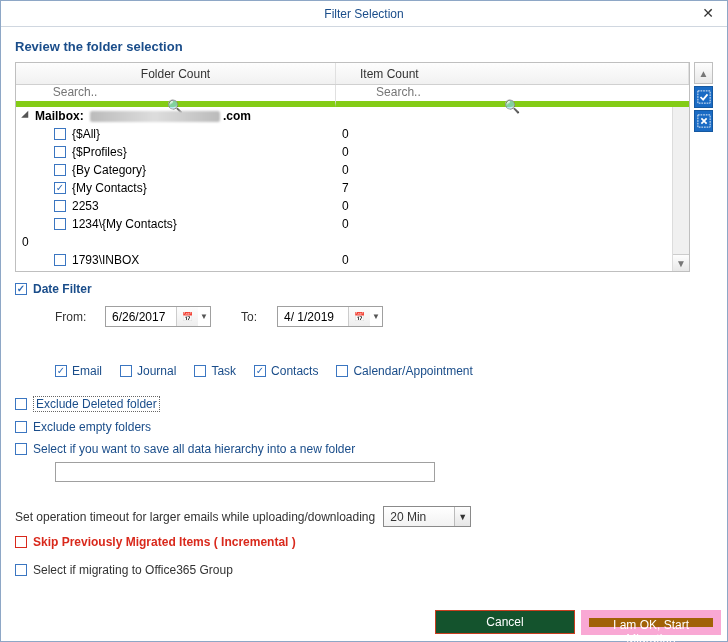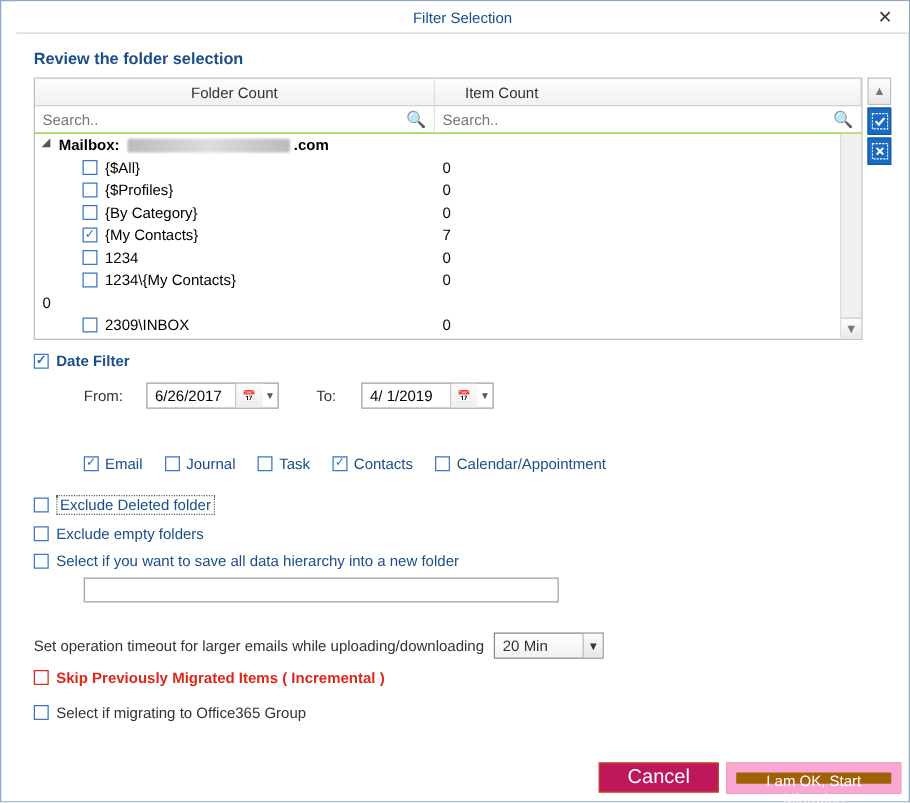--- a/index.html
+++ b/index.html
@@ -1,30 +1,30 @@
 <!DOCTYPE html>
 <html><head>
   <meta charset="utf-8">
   <style>
     * { box-sizing: border-box; margin: 0; padding: 0; }
     body { font-family: "Segoe UI", Tahoma, sans-serif; font-size: 12px; background: #fff; }
-    .window { width: 728px; height: 642px; border: 1px solid #8ea7c6; position: relative; display: flex; flex-direction: column; padding-left: 12px; }
+    .window { width: 728px; height: 642px; border: 1px solid #8ea7c6; position: relative; display: flex; flex-direction: column; }
     .titlebar { height: 26px; display: flex; align-items: center; justify-content: center; position: relative; border-bottom: 1px solid #d0d7e0; background:#fff; }
     .titlebar .title { color: #1a4d8a; font-size: 12px; }
     .titlebar .close { position: absolute; right: 4px; top: 3px; width: 30px; height: 20px; text-align: center; line-height: 18px; font-size: 14px; color:#333; }
     .content { padding: 8px 14px 0 14px; display: flex; flex-direction: column; flex: 1; }
     .heading { color: #1a4d8a; font-weight: 600; font-size: 13px; margin: 4px 0 8px 0; }
     .grid-wrap { display: flex; gap: 4px; }
     .grid { border: 1px solid #bfbfbf; flex: 1; height: 210px; overflow: hidden; position: relative; }
     .col-headers { display: flex; height: 22px; background: linear-gradient(#fdfdfd,#f1f1f1); border-bottom: 1px solid #d0d0d0; font-size: 12px; color:#333; }
     .col-headers .col { display: flex; align-items: center; padding-left: 30px; border-right: 1px solid #e0e0e0; }
     .col-headers .col:first-child { flex: 0 0 320px; justify-content: center; padding-left: 0; }
     .col-headers .col:nth-child(2) { flex: 1; justify-content: flex-start; padding-left: 24px; }
     .search-row { display: flex; height: 22px; }
-    .search-row .scell { display:flex; align-items:center; justify-content:space-between; padding:0 6px; border-right:1px solid #e0e0e0; border-bottom:1px solid #84cc16; }
+    .search-row .scell { display:flex; align-items:center; justify-content:space-between; padding:0 6px; border-right:1px solid #e0e0e0; border-bottom:6px solid #84cc16;flex-direction:column; }
     .search-row .scell:first-child { flex:0 0 320px; }
     .search-row .scell:nth-child(2) { flex:1; }
     .search-row input { border:none; outline:none; font-size:12px; color:#888; width: 80%; background: transparent; }
     .mag { color:#1a6bc4; font-size:13px; }
     .rows { overflow:hidden; }
     .mailbox-row { display:flex; align-items:center; height:18px; padding-left:8px; font-weight:bold; font-size:12px;}
     .tri { display:inline-block; width:0;height:0;border-left:5px solid #555;border-top:5px solid transparent;border-bottom:5px solid transparent; transform:rotate(45deg); margin-right:6px; }
     .blur { display:inline-block; width:130px; height:11px; background: linear-gradient(90deg,#bbb,#ddd,#bbb); filter: blur(1px); border-radius:2px; margin:0 3px; vertical-align: middle;}
     .trow { display:flex; height:18px; align-items:center; }
     .trow .c1 { flex: 0 0 320px; display:flex; align-items:center; padding-left: 38px; gap:6px; }
@@ -50,21 +50,21 @@
     .dotted { border:1px dotted #666; padding:0 2px;}
     .block { margin-top: 8px; display:flex; align-items:center; gap:6px; }
     .newfolder-input { margin-left: 40px; margin-top:6px; width:380px; height:20px; border:1px solid #a0a0a0; background:#fff;}
     .timeout-row { display:flex; align-items:center; gap:8px; margin-top:24px; }
     .timeout-row .txt { color:#333; font-size:12px;}
     .combo { border:1px solid #8a8a8a; height:21px; width:88px; display:flex; align-items:center; background:linear-gradient(#fff,#f2f2f2);}
     .combo span { flex:1; padding:0 6px; font-size:12px; color:#333;}
     .combo .arr { width:16px; text-align:center; font-size:9px; color:#333; border-left:1px solid #bbb; height:100%; display:flex; align-items:center; justify-content:center; background:linear-gradient(#fdfdfd,#e6e6e6);}
     .red { color:#d9291c; font-weight:600; }
     .footer { position:absolute; right:6px; bottom:6px; display:flex; gap:6px; }
-    .btn-cancel { background:#be185d; color:#fff; border:1px solid #c93e1f; height:24px; width:96px; font-size:16px;}
+    .btn-cancel { background:#14532d; color:#fff; border:1px solid #c93e1f; height:24px; width:140px; font-size:12px;}
     .btn-ok { background:#a16207; color:#fff; border:8px solid #f9a8d4; height:25px; width:140px; font-size:12px;}
     button { cursor:default; font-family: inherit;}
     .gridscroll-right { position:absolute; right:0; top:44px; bottom:0; width:17px; background:#f0f0f0; border-left:1px solid #dcdcdc; display:flex; flex-direction:column; justify-content:flex-end;}
     .gridscroll-right .dn { height:17px; display:flex; align-items:center; justify-content:center; color:#777; font-size:10px; background:linear-gradient(#fdfdfd,#e8e8e8); border-top:1px solid #ccc;}
   </style>
 </head>
 <body>
 
 <div class="window">
   <div class="titlebar">
@@ -122,38 +122,38 @@
           <div class="trow">
             <div class="c1">
                 <span class="cb checked"></span>
                 <span>{My Contacts}</span>
               </div>
             <div class="c2">7</div>
           </div>
           <div class="trow">
             <div class="c1">
                 <span class="cb"></span>
-                <span>1234</span>
+                <span>2253</span>
               </div>
             <div class="c2">0</div>
           </div>
           <div class="trow">
             <div class="c1">
                 <span class="cb"></span>
                 <span>1234\{My Contacts}</span>
               </div>
             <div class="c2">0</div>
           </div>
           <div class="trow">
             <div class="c2">0</div>
           </div>
           <div class="trow">
             <div class="c1">
                 <span class="cb"></span>
-                <span>2309\INBOX</span>
+                <span>1793\INBOX</span>
               </div>
             <div class="c2">0</div>
           </div>
           <div class="trow">
             <div class="c1">
                 <span>12345</span>
               </div>
             <div class="c2">0</div>
           </div>
         </div>

